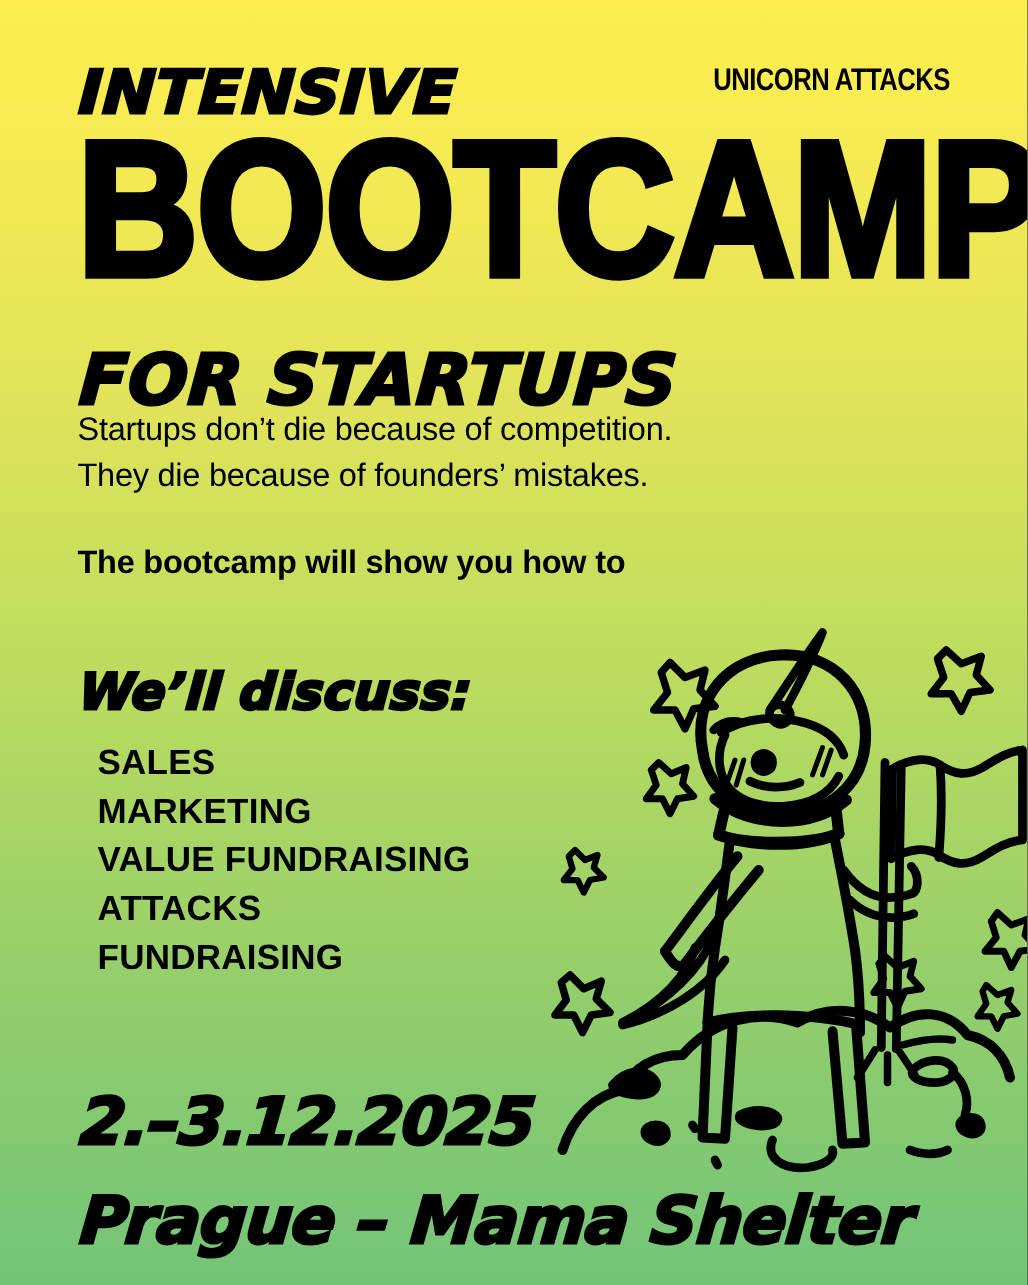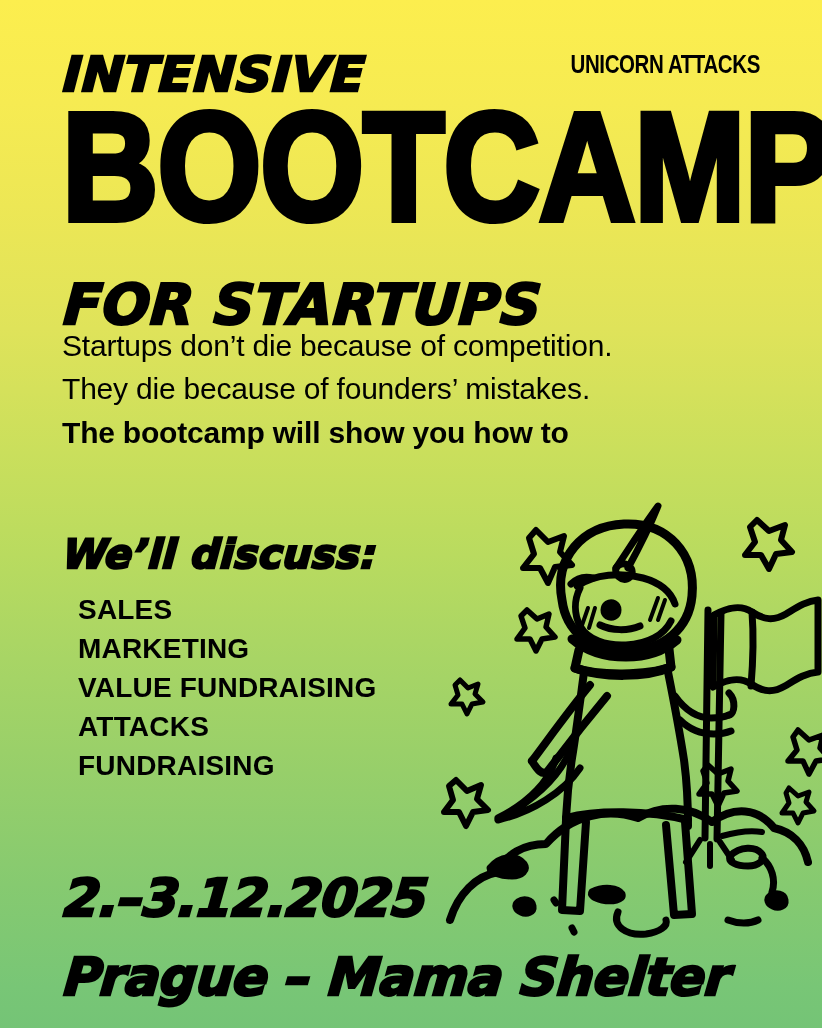--- a/index.html
+++ b/index.html
@@ -100,27 +100,28 @@
 
   
   .copy {
     position: absolute;
     left: 62px;
     top: 325px;
     width: 700px;
   }
   .copy p {
     margin: 0;
-    font-size: 30px;
+    font-size: 26px;
     line-height: 1.43;
     letter-spacing: -0.2px;
   }
   .copy p.lede { font-weight: 400; }
   .copy p.emphasis {
     font-weight: 700;
+    margin-top: 32px;
     line-height: 1.45;
   }
 
   
   .topics {
     position: absolute;
     left: 62px;
     top: 533px;
     width: 420px;
     z-index: 3;

